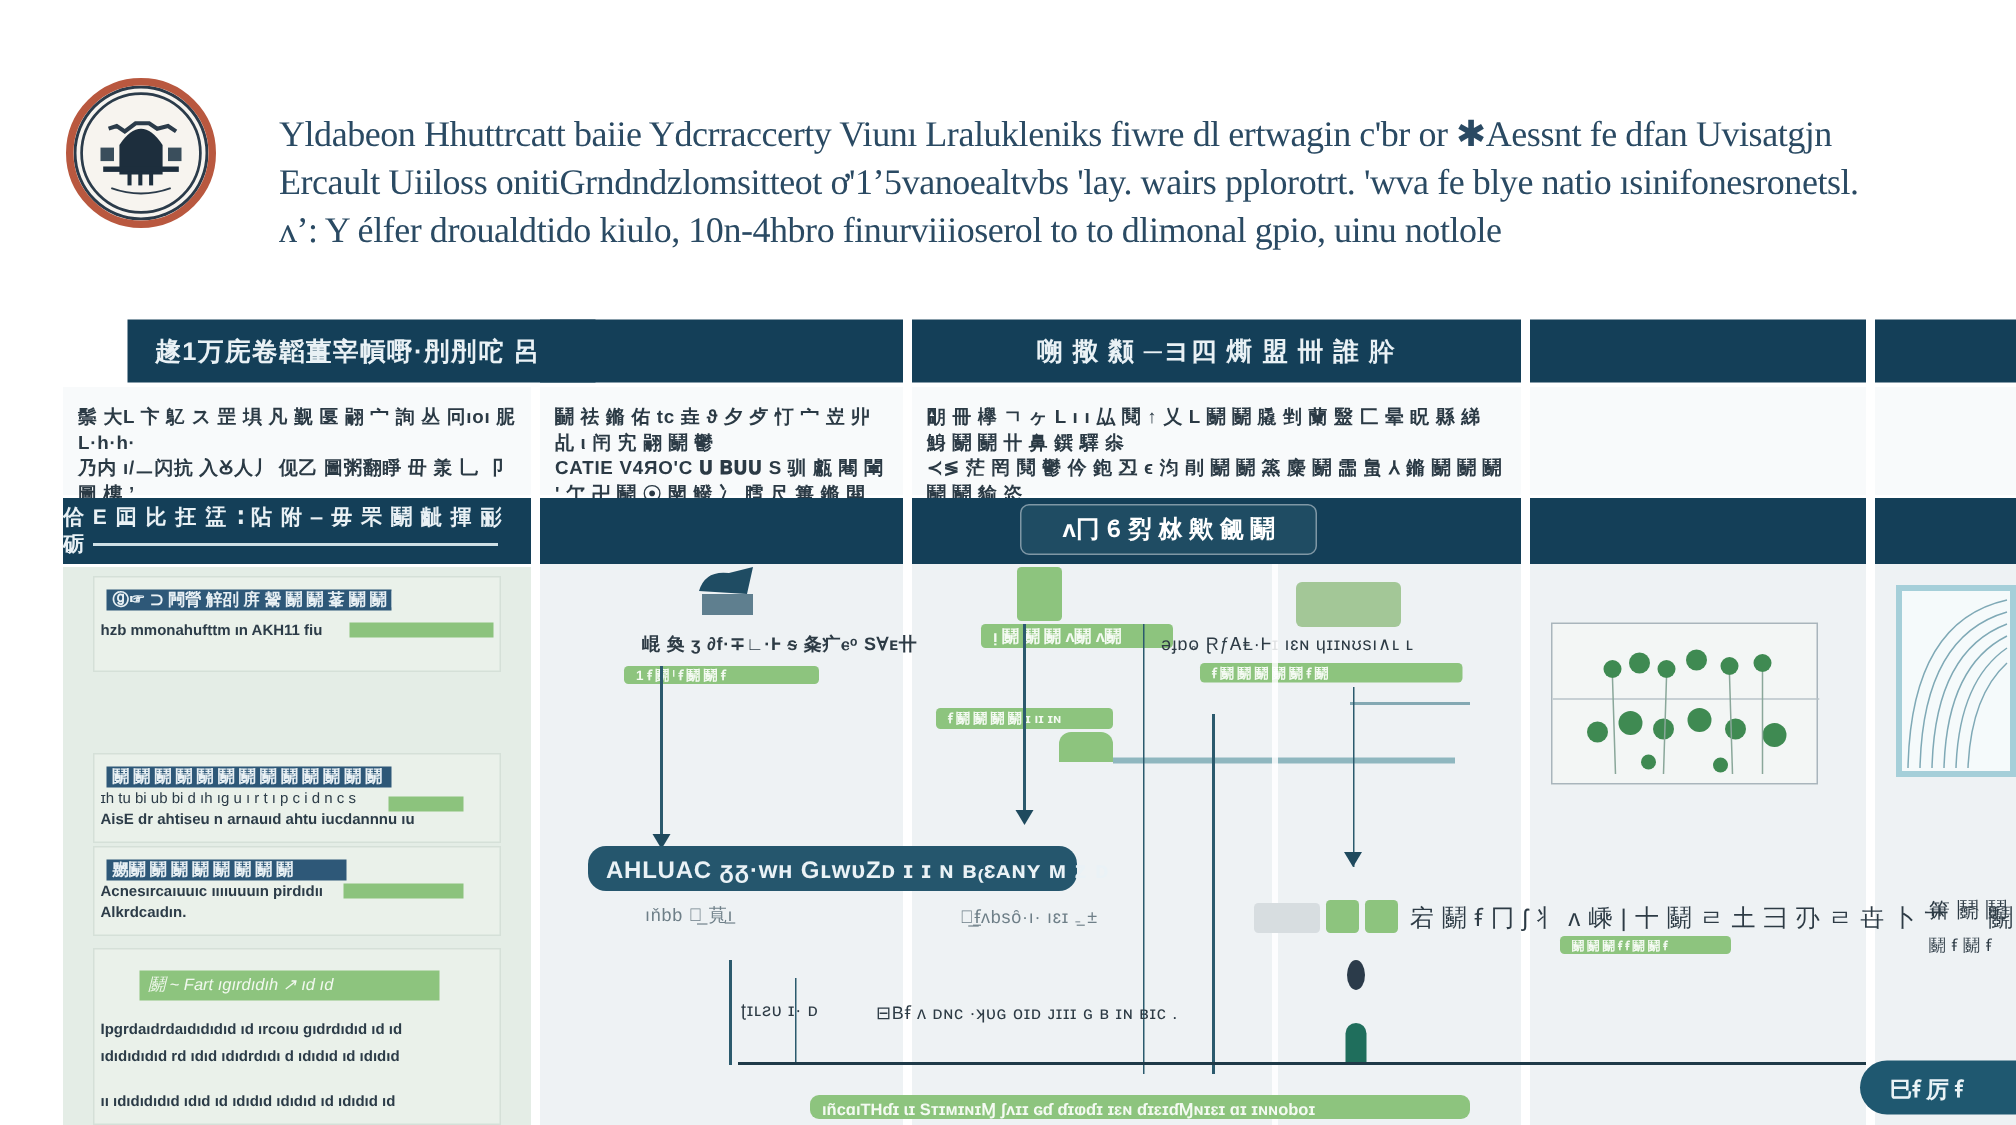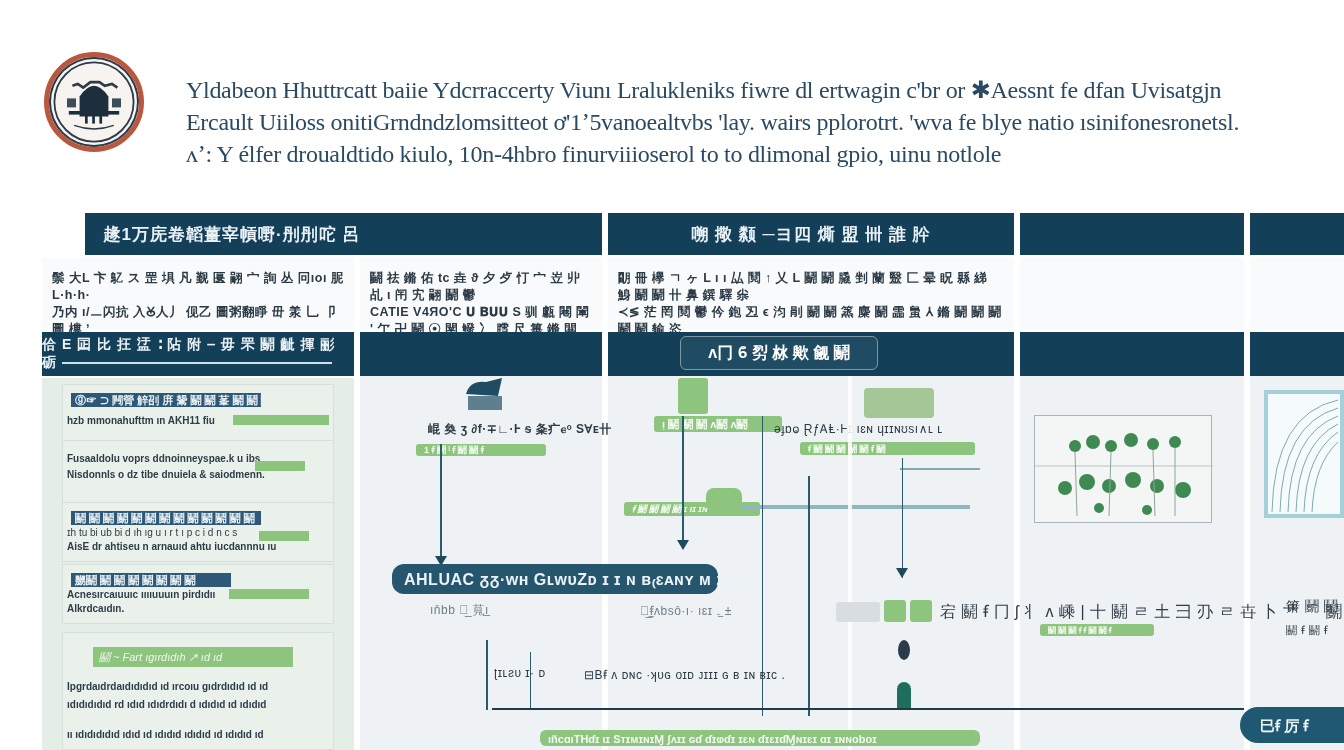--- a/index.html
+++ b/index.html
@@ -104,25 +104,20 @@
 <div class="col-body" style="left:608px; top:376px; width:406px; height:374px;"></div>
 <div class="col-body" style="left:1020px; top:376px; width:224px; height:374px;"></div>
 <div class="col-body" style="left:1250px; top:376px; width:94px; height:374px;"></div>
 
 <div class="left-panel">
   <div class="card" style="top:6px; height:64px;">
     <div class="title" style="width:190px;">ⓖ☞ ⊃ 闁膋 觪刟 庰 鬶 鬬 鬬 莑 鬬 鬬 鬬</div>
     <div class="line" style="top:30px;">hzb mmonahufttm ın AKH11 fiu</div>
     <div class="bar" style="left:170px; top:30px; width:96px;"></div>
   </div>
-  <div class="card" style="top:62px; height:64px;">
-    <div class="line" style="top:12px;">Fusaaldolu voprs ddnoinneyspae.k u ibs</div>
-    <div class="line" style="top:28px;">Nisdonnls o dz tibe dnuiela &amp; saiodmenn.</div>
-    <div class="bar" style="left:192px; top:20px; width:50px;"></div>
-  </div>
   <div class="card" style="top:124px; height:60px;">
     <div class="title" style="width:190px;">鬬 鬬 鬬 鬬 鬬 鬬 鬬 鬬 鬬 鬬 鬬 鬬 鬬</div>
     <div class="line" style="top:24px; font-weight:normal;">ɪh tu bi ub bi d ıh ıg u ı r t ı p c i d n c s</div>
     <div class="line" style="top:38px;">AisE dr ahtiseu n arnauıd ahtu iucdannnu ıu</div>
     <div class="bar" style="left:196px; top:28px; width:50px;"></div>
   </div>
   <div class="card" style="top:186px; height:60px;">
     <div class="title" style="width:160px;">嬲鬬 鬬 鬬 鬬 鬬 鬬 鬬 鬬</div>
     <div class="line" style="top:24px;">Acnesırcaıuuıc ııııuuuın pirdıdıı</div>
     <div class="line" style="top:38px;text-align:center;">Alkrdcaıdın.</div>
@@ -147,21 +142,21 @@
 <div class="vline" style="left:440px; top:444px; height:120px;"></div>
 <div class="arrow-down" style="left:435px; top:556px;"></div>
 
 <div class="node-box" style="left:680px; top:336px; width:198px; height:34px;">ʌ冂 ϐ 劽 沝 歟 觎 鬬</div>
 <div class="pill-green" style="left:654px; top:416px; width:128px; height:16px;">ᴉ 鬬 鬬 鬬 ʌ鬬 ʌ鬬</div>
 <div style="position:absolute; left:678px; top:378px; width:30px; height:36px; background:#8dc47e; border-radius:3px;"></div>
 <div style="position:absolute; left:864px; top:388px; width:70px; height:30px; background:#a3c797; border-radius:4px;"></div>
 <div class="label" style="left:774px; top:420px; font-weight:normal;">ǝɟɒⱺ ⱤƒᎪⱠ·Ⱶɪ ıɛɴ ɥɪɪɴʊsı∧ʟ ʟ</div>
 <div class="pill-green" style="left:800px; top:442px; width:175px; height:13px; font-size:9px;">ꞙ 鬬 鬬 鬬 鬬 鬬 ꞙ 鬬</div>
 <div class="hbar" style="left:900px; top:468px; width:80px; background:#84a9b3;"></div>
-<div class="pill-green" style="left:624px; top:502px; width:136px; height:14px; font-size:9px;font-style:italic;">ꞙ 鬬 鬬 鬬 鬬 ɪ ıɪ ɪɴ</div>
+<div class="pill-green" style="left:624px; top:472px; width:118px; height:14px; font-size:9px;">ꞙ 鬬 鬬 鬬 鬬 ɪ ıɪ ɪɴ</div>
 <div style="position:absolute; left:706px; top:488px; width:36px; height:20px; background:#8dc47e; border-radius:8px 8px 0 0;"></div>
 <div class="hbar" style="left:742px; top:505px; width:228px; background:#8fb7bf; height:4px;"></div>
 <div class="vline" style="left:682px; top:416px; height:130px;"></div>
 <div class="arrow-down" style="left:677px; top:540px;"></div>
 <div class="vline" style="left:762px; top:416px; height:300px; width:1px;"></div>
 <div class="vline" style="left:808px; top:476px; height:240px;"></div>
 <div class="vline" style="left:902px; top:458px; height:120px; width:1px;"></div>
 <div class="arrow-down" style="left:896px; top:568px;"></div>
 <div style="position:absolute; left:848px; top:376px; width:4px; height:374px; background:#ffffff; opacity:0.85;"></div>
 

